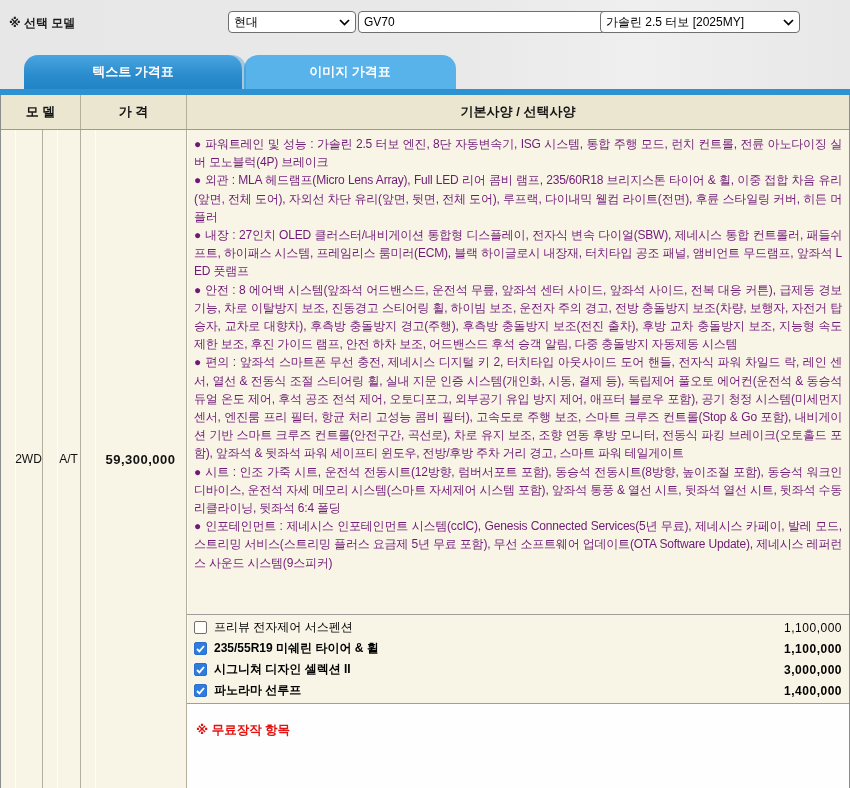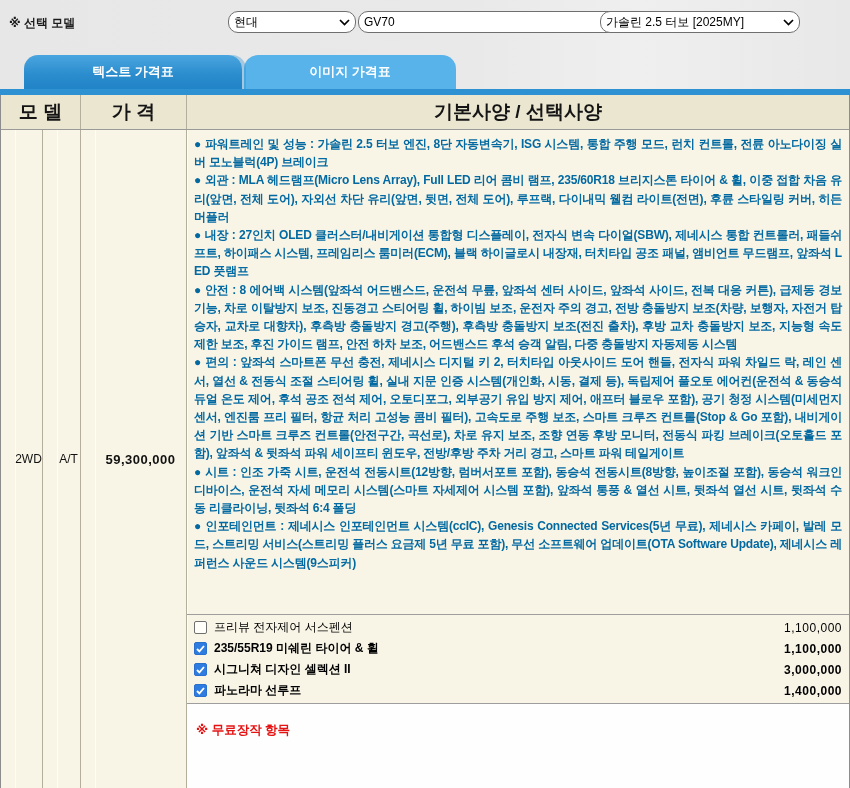--- a/index.html
+++ b/index.html
@@ -18,21 +18,21 @@
     padding-left: 12px;
   }
   .sel-label {
     position: absolute; left: 9px; top: 15px;
     font-size: 12px; font-weight: bold; color: #1b1b1b;
   }
   .select {
     position: absolute; top: 11px; height: 22px;
     background: #ffffff;
     border: 1px solid #6f6f6f;
-    border-radius: 10px;
+    border-radius: 4px;
     display: flex; align-items: center;
     padding: 0 5px;
     font-size: 12px; color: #000;
     cursor: default;
   }
   .select .select-value { flex: 1; white-space: nowrap; overflow: hidden; }
   .select .chev { display: flex; align-items: center; margin-left: 4px; }
   .select-brand { left: 228px; width: 128px; }
   .select-model { left: 358px; width: 262px; }
   .select-trim  { left: 600px; width: 200px; }
@@ -69,21 +69,21 @@
   }
   .thead {
     display: grid;
     grid-template-columns: 80px 106px 1fr;
     height: 35px;
     background: #ebe6d0;
     border-bottom: 1px solid #9a9a9a;
   }
   .th {
     display: flex; align-items: center; justify-content: center;
-    font-size: 19px; font-weight: bold; color: #141414;
+    font-size: 13px; font-weight: bold; color: #141414;
     border-right: 1px solid #b3af9c;
   }
   .th:last-child { border-right: none; }
 
   .tbody-row {
     flex: 1;
     display: grid;
     grid-template-columns: 42px 38px 106px 1fr;
     background: #f8f5e7;
     overflow: hidden;
@@ -97,21 +97,21 @@
     font-size: 12px; color: #111; margin-left: 14px;
   }
   .td-price-val { font-weight: bold; font-size: 13px; letter-spacing: 0.5px; }
   .td-spec { border-right: none; display: flex; flex-direction: column; background: #f8f5e7; }
 
   
   .spec-text {
     height: 484px;
     overflow: hidden;
     padding: 5px 7px 0 7px;
-    font-size: 12px; font-weight: bold; color: #0369a1;
+    font-size: 12px; font-weight: normal; color: #701a75;
     line-height: 18.2px;
     text-align: justify;
     word-break: break-all;
     letter-spacing: -0.2px;
   }
   .spec-text p { margin: 0; }
 
   
   .options { border-top: 1px solid #9e9e9e; padding: 2px 0; }
   .option-row {

